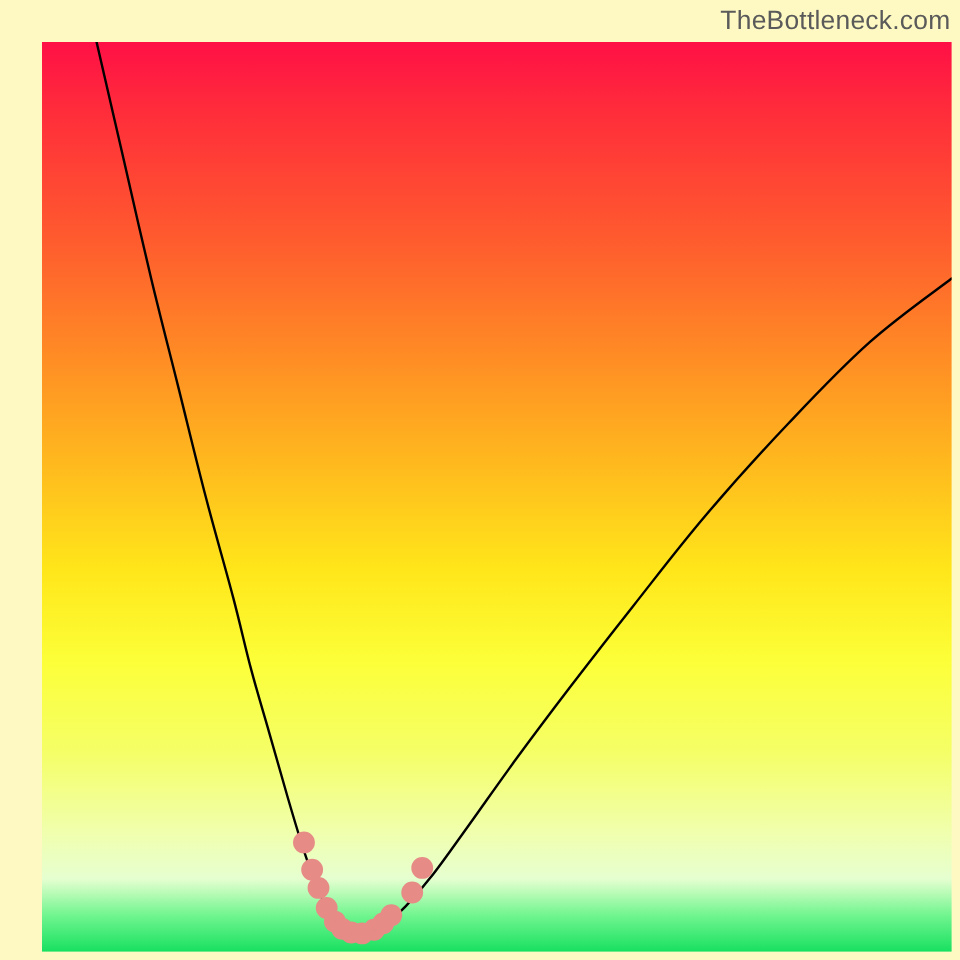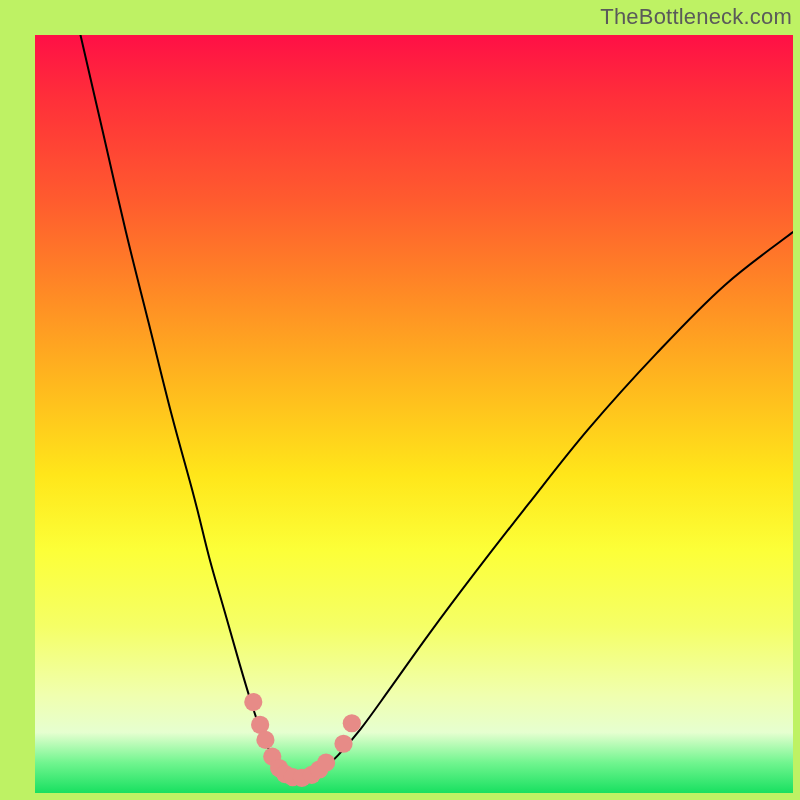--- a/index.html
+++ b/index.html
@@ -10,21 +10,21 @@
     background: #000000;
     overflow: hidden;
     font-family: Arial, Helvetica, sans-serif;
   }
   .frame {
     position: absolute;
     left: 0;
     top: 0;
     width: 800px;
     height: 800px;
-    background: #bef264;
+    background: #fef9c3;
   }
   .plot {
     position: absolute;
     left: 35px;
     top: 35px;
     width: 758px;
     height: 758px;
     
     background: linear-gradient(
       to bottom,

